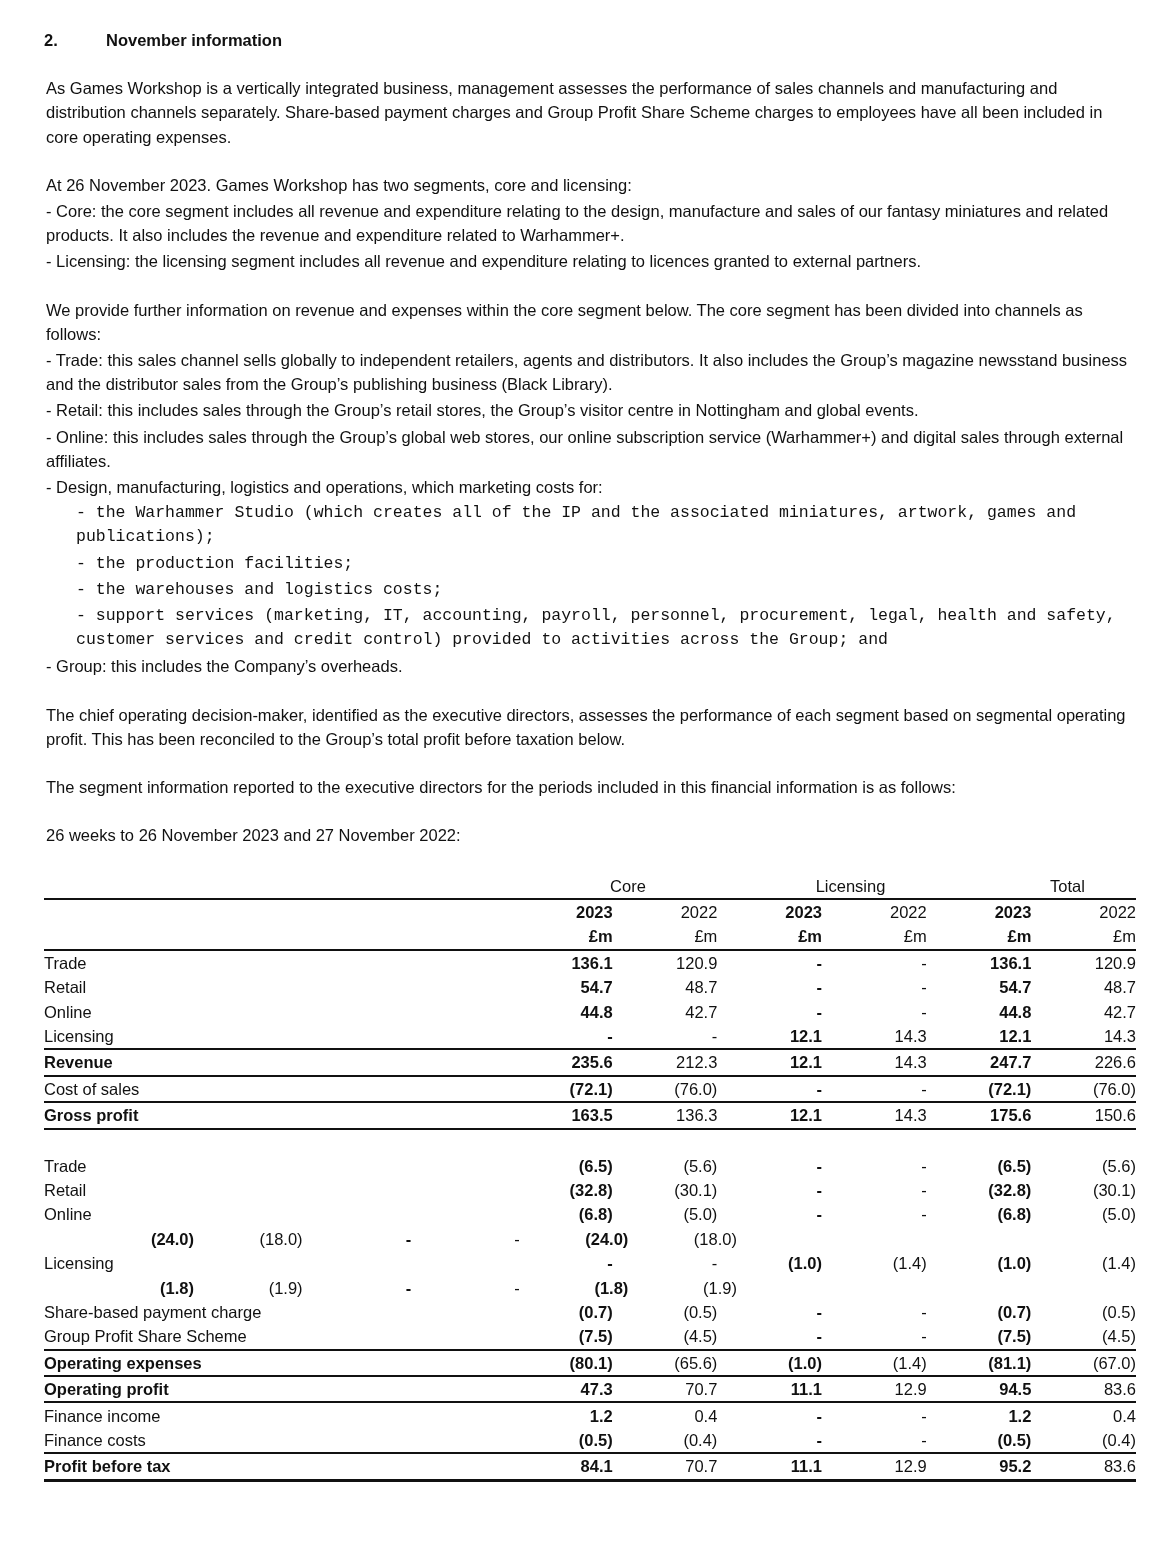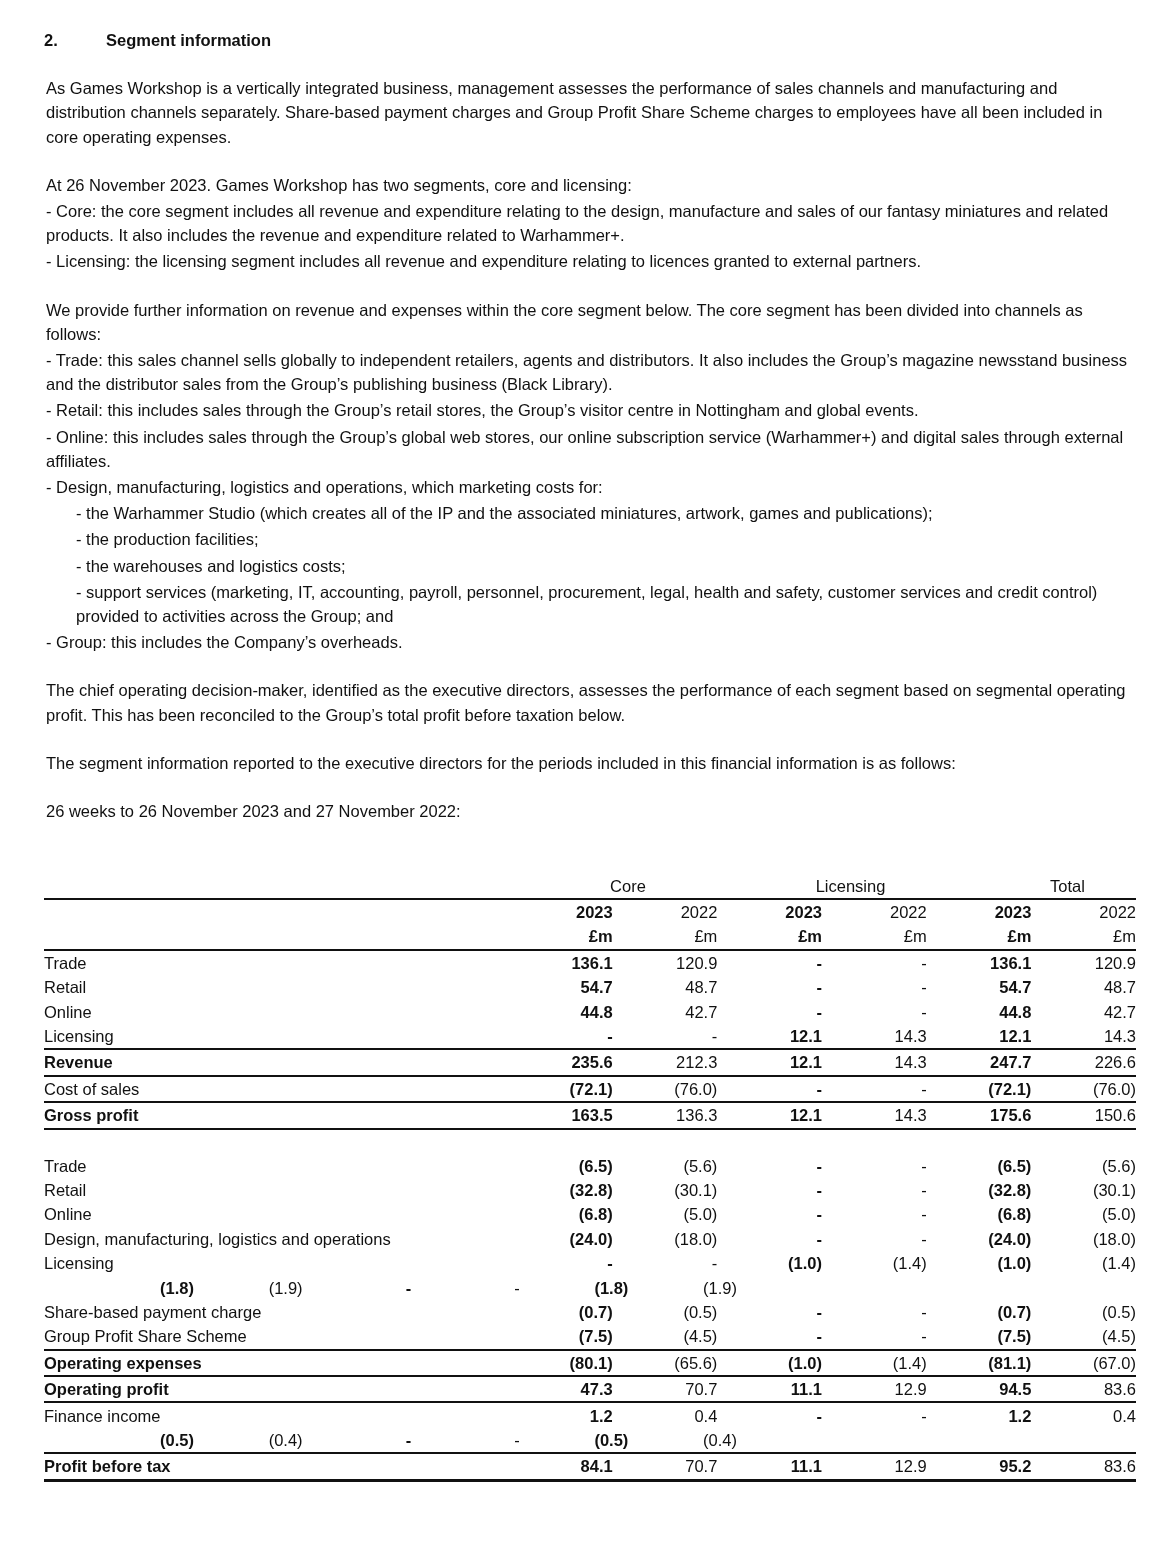--- a/index.html
+++ b/index.html
@@ -6,41 +6,41 @@
   body {
     width: 1151px; height: 1546px; position: relative; overflow: hidden;
     font-family: "Liberation Sans", "DejaVu Sans", sans-serif;
     color: #111111; font-size: 16.5px; line-height: 24.2px;
   }
   .page { position: absolute; left: 44px; top: 28px; width: 1092px; }
   .heading { font-weight: bold; font-size: 16.5px; display: flex; margin: 0; }
   .heading .num { width: 62px; }
   p { margin: 2px; }
   .block { margin-top: 24px; }
-  .indent { padding-left: 30px; }
+  .indent { padding-left: 30px; font-family: Liberation Mono, monospace; }
   
   .tbl { position: absolute; left: 44px; top: 874px; width: 1092px; }
   .row { display: flex; height: 24.4px; align-items: center; position: relative; }
   .row .lbl { width: 440px; white-space: nowrap; }
   .row .c { width: 108.6px; text-align: right; white-space: nowrap; }
   .row .c.first { width: 150px; }
   .b { font-weight: bold; }
   .hdr-group { display: flex; height: 24px; align-items: flex-start; }
   .hdr-group .g { text-align: center; }
   .line-b { border-bottom: 2px solid #111; }
   .gap { height: 24px; }
   .thick-b { border-bottom: 3.5px solid #111; }
 </style>
 </head>
 <body>
 
 <div class="page">
   <h2 class="heading">
     <span class="num">2.</span>
-    <span>Segment information</span>
+    <span>November information</span>
   </h2>
 
   <p class="block">As Games Workshop is a vertically integrated business, management assesses the performance of sales channels and manufacturing and distribution channels separately. Share-based payment charges and Group Profit Share Scheme charges to employees have all been included in core operating expenses.</p>
 
   <div class="block">
     <p>At 26 November 2023. Games Workshop has two segments, core and licensing:</p>
     <p>- Core: the core segment includes all revenue and expenditure relating to the design, manufacture and sales of our fantasy miniatures and related products. It also includes the revenue and expenditure related to Warhammer+.</p>
     <p>- Licensing: the licensing segment includes all revenue and expenditure relating to licences granted to external partners.</p>
   </div>
 
@@ -176,21 +176,20 @@
       <div class="row">
         <span class="lbl">Online</span>
         <span class="c first b">(6.8)</span>
         <span class="c">(5.0)</span>
         <span class="c b">-</span>
         <span class="c">-</span>
         <span class="c b">(6.8)</span>
         <span class="c">(5.0)</span>
       </div>
       <div class="row">
-        <span class="lbl">Design, manufacturing, logistics and operations</span>
         <span class="c first b">(24.0)</span>
         <span class="c">(18.0)</span>
         <span class="c b">-</span>
         <span class="c">-</span>
         <span class="c b">(24.0)</span>
         <span class="c">(18.0)</span>
       </div>
       <div class="row">
         <span class="lbl">Licensing</span>
         <span class="c first b">-</span>
@@ -247,20 +246,21 @@
       <div class="row">
         <span class="lbl">Finance income</span>
         <span class="c first b">1.2</span>
         <span class="c">0.4</span>
         <span class="c b">-</span>
         <span class="c">-</span>
         <span class="c b">1.2</span>
         <span class="c">0.4</span>
       </div>
       <div class="row line-b">
+        <span class="lbl">Finance costs</span>
         <span class="c first b">(0.5)</span>
         <span class="c">(0.4)</span>
         <span class="c b">-</span>
         <span class="c">-</span>
         <span class="c b">(0.5)</span>
         <span class="c">(0.4)</span>
       </div>
       <div class="row thick-b">
         <span class="lbl b">Profit before tax</span>
         <span class="c first b">84.1</span>

